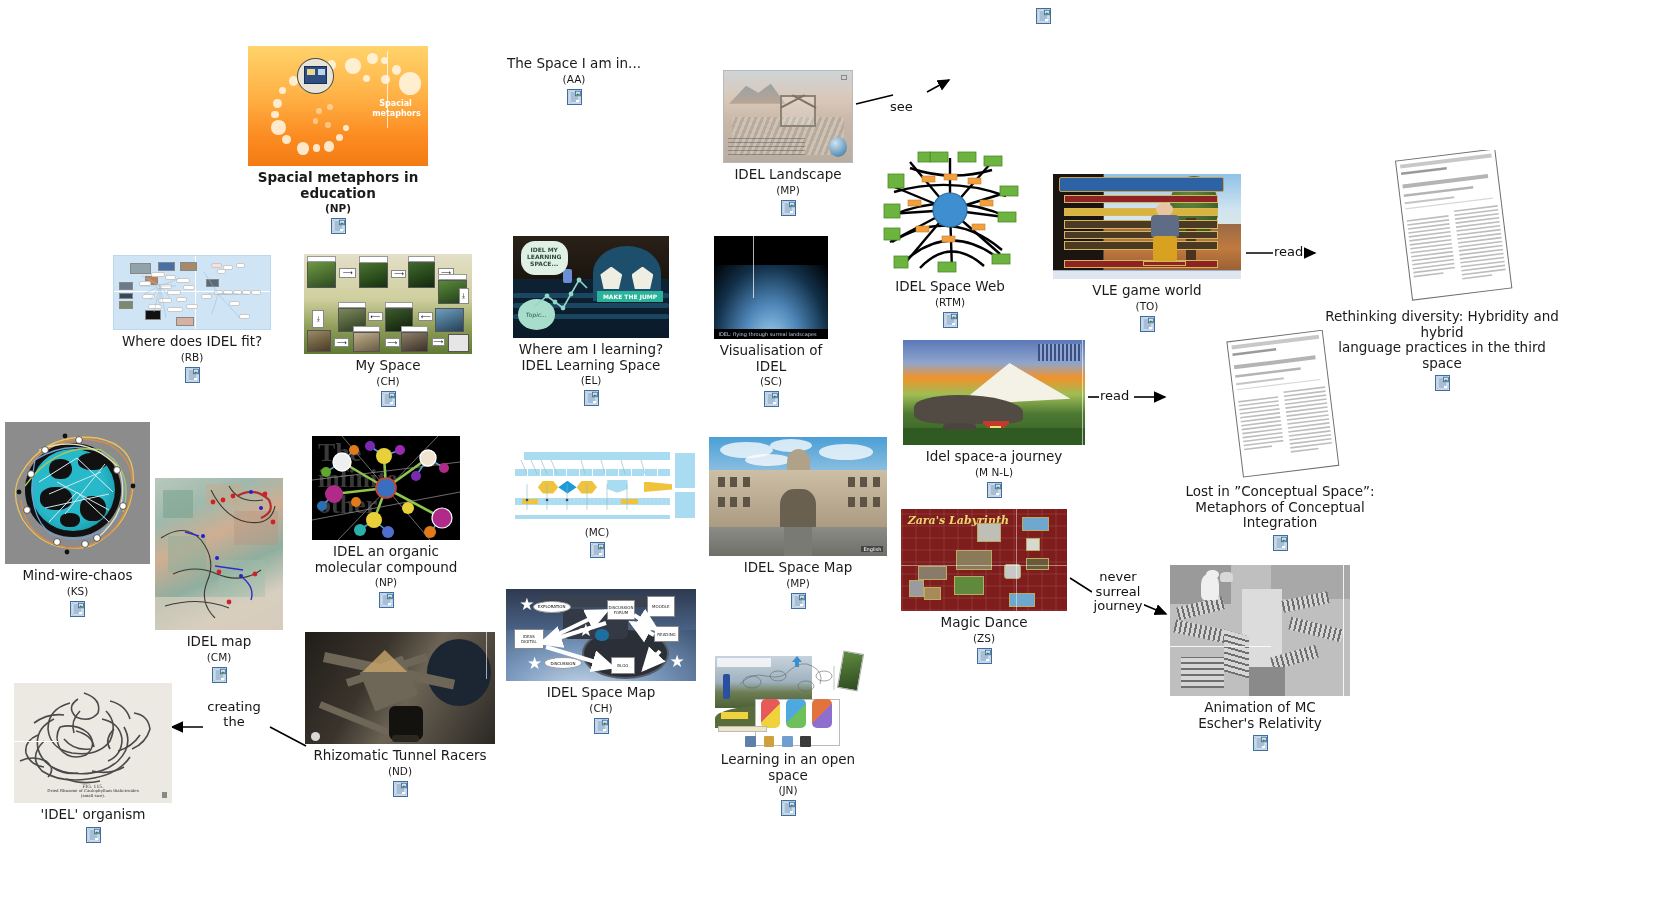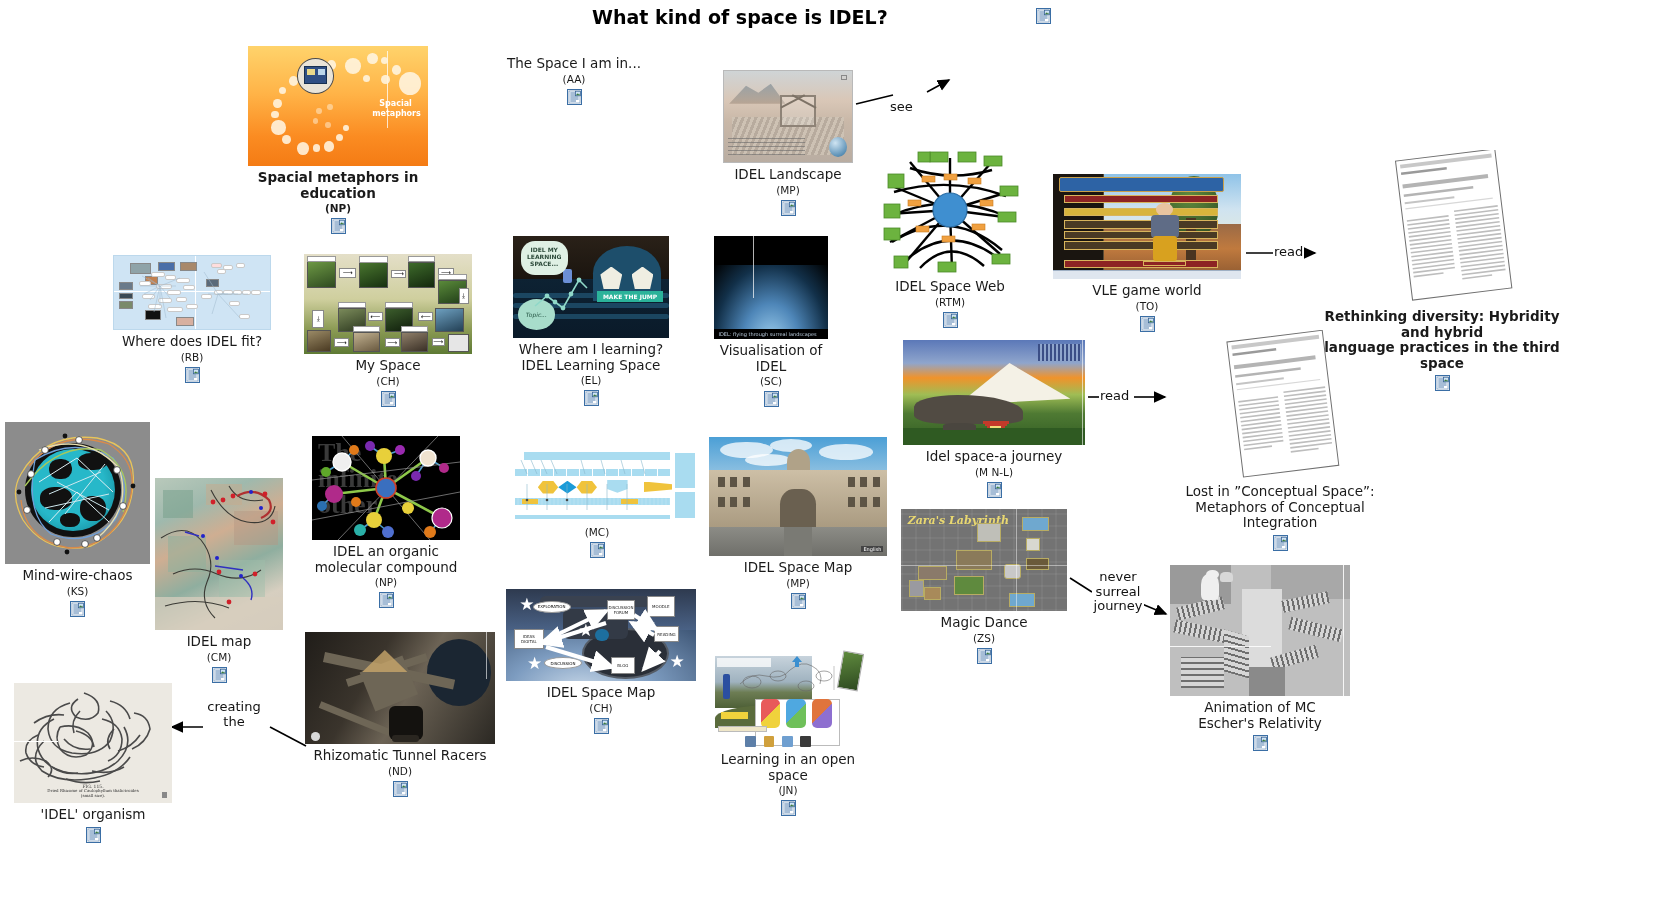--- a/index.html
+++ b/index.html
@@ -171,21 +171,21 @@
 
   .t-mtfuji { background: linear-gradient(180deg,#5b78b8 0%, #8fa5cc 22%, #f0932b 36%, #9fbd55 52%, #4f7a33 70%, #2f5a22 100%);}
   .t-mtfuji .snow { position:absolute; left:30%; top:22%; width:62%; height:40%;
      background:#f4f1e6; clip-path: polygon(46% 0, 100% 85%, 0 100%);}
   .t-mtfuji .dark { position:absolute; left:6%; top:52%; width:60%; height:28%; background:#514b43; border-radius:40% 60% 20% 30%;}
   .t-mtfuji .gate { position:absolute; left:44%; bottom:3%; width:14%; height:24%;}
   .t-mtfuji .gate i { position:absolute; background:#c43a2a; }
   .t-mtfuji .city { position:absolute; right:2%; top:4%; width:24%; height:16%;
      background: repeating-linear-gradient(90deg,#3b4e86 0 2px, #8fa5cc 2px 4px);}
 
-  .t-zara { background:#737373; }
+  .t-zara { background:#7f1d1d; }
   .t-zara .maze { position:absolute; inset:0;
      background:
        repeating-linear-gradient(90deg, rgba(255,255,255,.05) 0 2px, transparent 2px 14px),
        repeating-linear-gradient(0deg, rgba(255,255,255,.05) 0 2px, transparent 2px 12px);}
   .t-zara .ttl { position:absolute; left:4%; top:5%; color:#e9d871; font-size:11px; font-weight:bold; font-style:italic; font-family:"DejaVu Serif", serif;}
   .t-zara .tile { position:absolute; border:1px solid #b8ac63; background:#55636f; }
   .t-zara .vline{ position:absolute; left:69%; top:0; width:1px; height:100%; background:rgba(255,255,255,.45);}
   .t-zara .hline{ position:absolute; left:0; top:55%; width:100%; height:1px; background:rgba(255,255,255,.45);}
 
   .t-tunnel { background: linear-gradient(120deg,#201d19 0%, #3a342c 35%, #6c6355 55%, #2b2823 100%); }
@@ -215,21 +215,20 @@
   .t-escher .wall { position:absolute; background:#c9c9c9; }
   .t-escher .dark { position:absolute; background:#8a8a8a;}
   .t-escher .fig { position:absolute; background:#efefef; border-radius:40% 40% 20% 20%;}
   .t-escher .hl { position:absolute; background:rgba(255,255,255,.85);}
 </style>
 </head>
 <body>
 
 <div id="canvas">
 
-  <div class="title" style="left:592px; top:6px;">What kind of space is IDEL?</div>
 
   <svg class="edges">
     <defs>
       <marker id="ah" markerWidth="9" markerHeight="9" refX="7" refY="3.6" orient="auto">
         <path d="M0,0 L8,3.6 L0,7.2 z" fill="#000"></path>
       </marker>
     </defs>
 
     <path d="M856,104 L893,95" stroke="#000" stroke-width="1.6" fill="none"></path>
     <path d="M927,92 L949,80" stroke="#000" stroke-width="1.6" fill="none" marker-end="url(#ah)"></path>
@@ -463,21 +462,21 @@
           <line x1="3.3" y1="6" x2="11.6" y2="6"></line>
         <line x1="3.3" y1="8" x2="11.6" y2="8"></line>
           <line x1="3.3" y1="10" x2="11.6" y2="10"></line>
         <line x1="3.3" y1="12" x2="9" y2="12"></line>
       </g>
       <rect x="8.5" y="2.2" width="5" height="4.6" fill="#cfe3f5" stroke="#2d5b8e" stroke-width="0.7"></rect>
       <path d="M9 6.3 L10.3 4.3 L11.2 5.4 L12 4.6 L13 6.3 Z" fill="#3a7a3a"></path>
     </svg>
   </div>
 
-  <div class="node" style="left:1322px; top:150px; width:240px;font-weight:bold;">
+  <div class="node" style="left:1322px; top:150px; width:240px;">
     <div class="thumb t-paper" style="width:240px; height:155px;">
       <svg viewBox="0 0 240 155" style="width:240px;height:155px;">
         <g transform="rotate(-7 120 78)">
           <rect x="82" y="6" width="100" height="140" fill="#fff" stroke="#6f6f6f" stroke-width="1"></rect>
           <rect x="86" y="10" width="92" height="4" fill="#c8c8c8"></rect>
           <rect x="86" y="18" width="46" height="2.5" fill="#9a9a9a"></rect>
           <rect x="86" y="30" width="86" height="4" fill="#b4b4b4"></rect>
           <rect x="86" y="40" width="70" height="2.5" fill="#b4b4b4"></rect>
           <rect x="86" y="48" width="50" height="2" fill="#c4c4c4"></rect>
           <rect x="86" y="54" width="88" height="1.2" fill="#d8d8d8"></rect>

